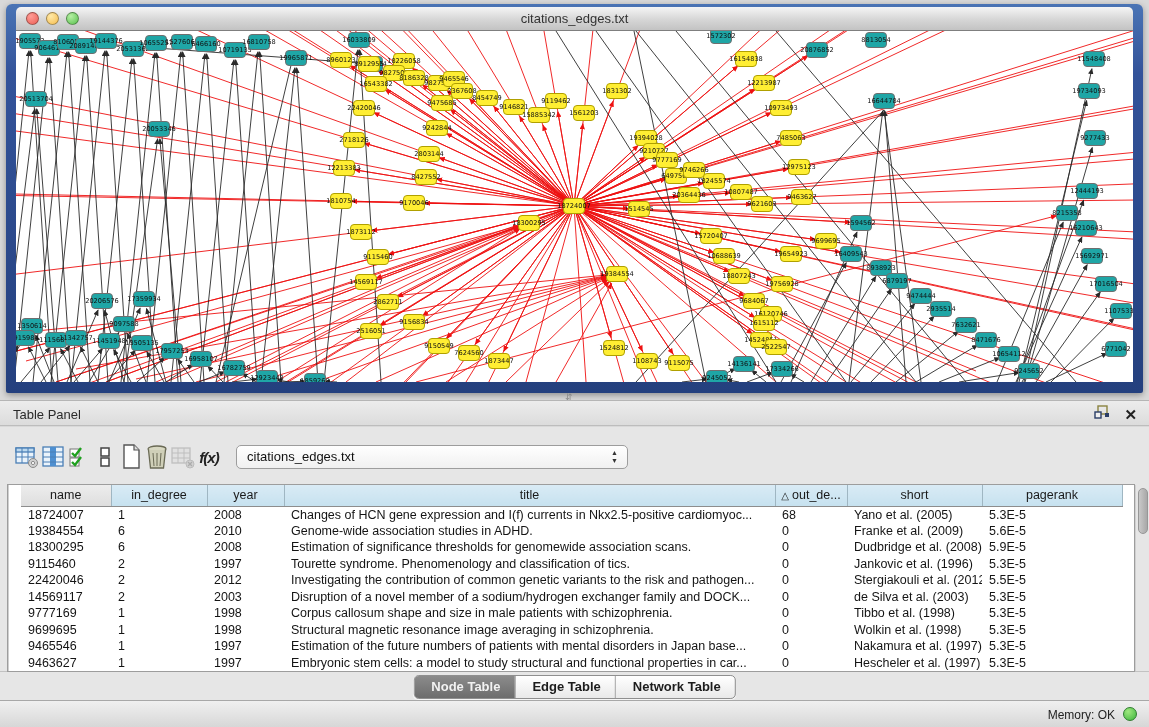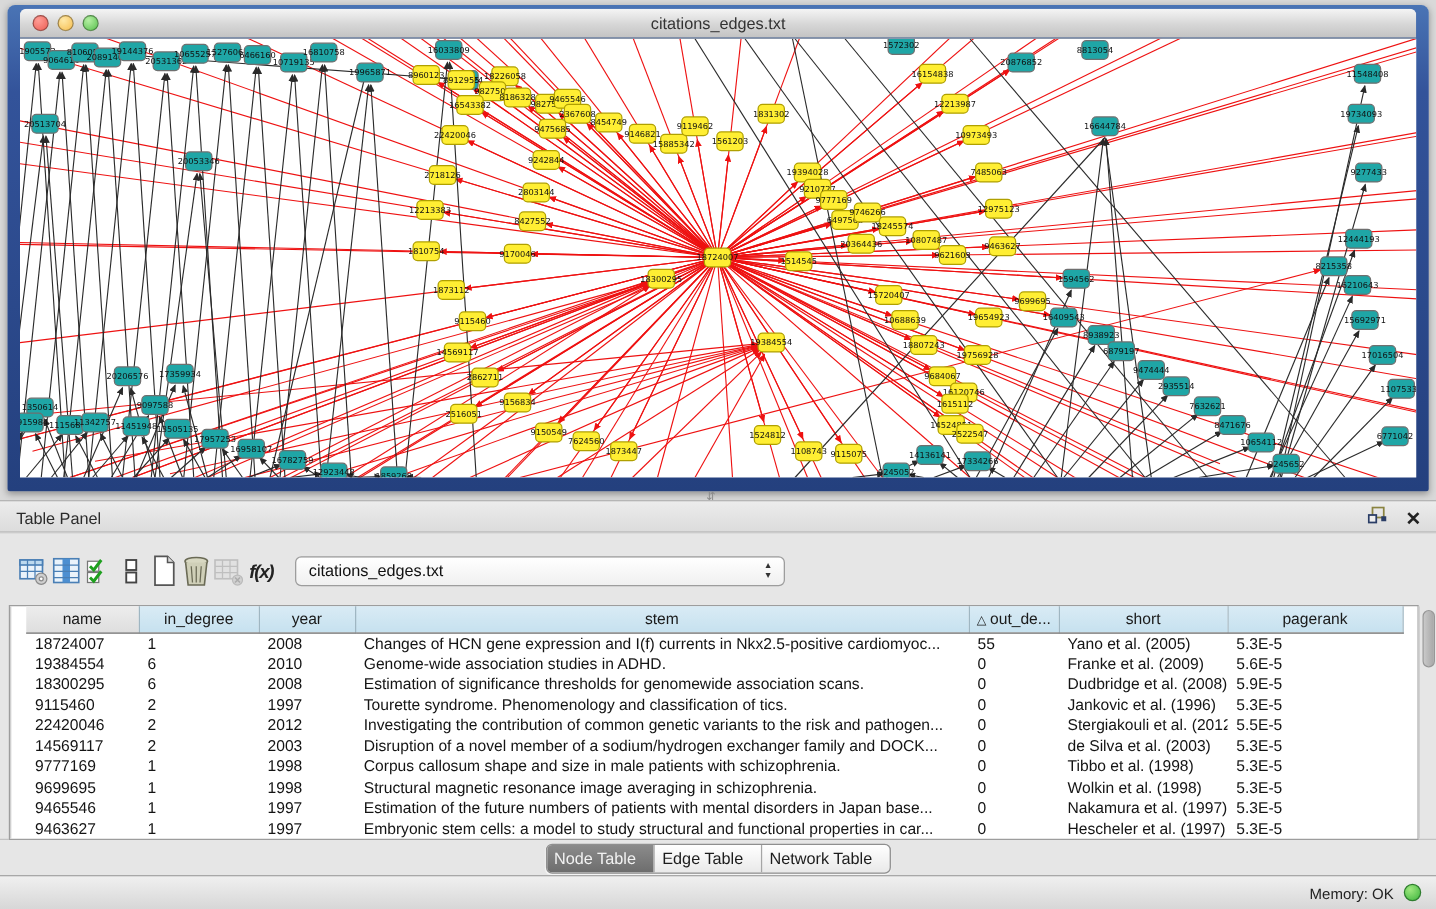--- a/index.html
+++ b/index.html
@@ -57,21 +57,21 @@
   .sortmark { font-size:10px; margin-right:3px; }
   .vscroll { width:15px; background:#fafafa; border-left:1px solid #d0d0d0; position:relative; }
   .vthumb { position:absolute; left:2px; top:3px; width:10px; height:46px; border-radius:6px;
     background:linear-gradient(90deg,#c9c9c9,#a8a8a8); border:1px solid #979797; }
 
   
   .tabbar { position:absolute; left:0; top:672px; width:1149px; height:28px; background:#e6e6e6; }
   .segmented { position:absolute; left:50%; top:3px; transform:translateX(-50%);
     display:flex; border:1px solid #8f8f8f; border-radius:5px; overflow:hidden;
     background:linear-gradient(180deg,#ffffff,#e9e9e9); box-shadow:0 1px 1px rgba(255,255,255,.7); }
-  .seg { padding:3px 14px 4px 6px; font-size:13px; color:#1c1c1c; border-right:1px solid #a5a5a5; }
+  .seg { padding:3px 14px 4px 17px; font-size:13px; color:#1c1c1c; border-right:1px solid #a5a5a5;font-weight:bold; }
   .seg:last-child { border-right:none; }
   .seg.active { background:linear-gradient(180deg,#8b8b8b,#6d6d6d); color:#f2f2f2; }
 
   
   .statusbar { position:absolute; left:0; top:700px; width:1149px; height:27px;
     background:linear-gradient(180deg,#f0f0f0,#d7d7d7); border-top:1px solid #a8a8a8;text-align:center; }
   .mem { position:absolute; right:34px; top:7px; font-size:12px; color:#222; }
   .memdot { position:absolute; right:12px; top:6px; width:14px; height:14px; border-radius:50%;
     border:1px solid #2e7d2e; background:radial-gradient(circle at 35% 30%,#9fe87f,#3db53d); }
 
@@ -955,33 +955,33 @@
         <col style="width:491px">
           <col style="width:72px">
           <col style="width:135px">
           <col style="width:140px">
       </colgroup>
       <thead id="thead">
           <tr>
             <th class="first">name</th>
             <th>in_degree</th>
             <th>year</th>
-            <th>stem</th>
+            <th>title</th>
             <th><span class="sortmark">△</span>out_de...</th>
             <th>short</th>
             <th>pagerank</th>
           </tr>
         </thead>
       <tbody id="tbody">
           <tr>
             <td>18724007</td>
             <td>1</td>
             <td>2008</td>
             <td>Changes of HCN gene expression and I(f) currents in Nkx2.5-positive cardiomyoc...</td>
-            <td>55</td>
+            <td>68</td>
             <td>Yano et al. (2005)</td>
             <td>5.3E-5</td>
           </tr>
           <tr>
             <td>19384554</td>
             <td>6</td>
             <td>2010</td>
             <td>Genome-wide association studies in ADHD.</td>
             <td>0</td>
             <td>Franke et al. (2009)</td>

